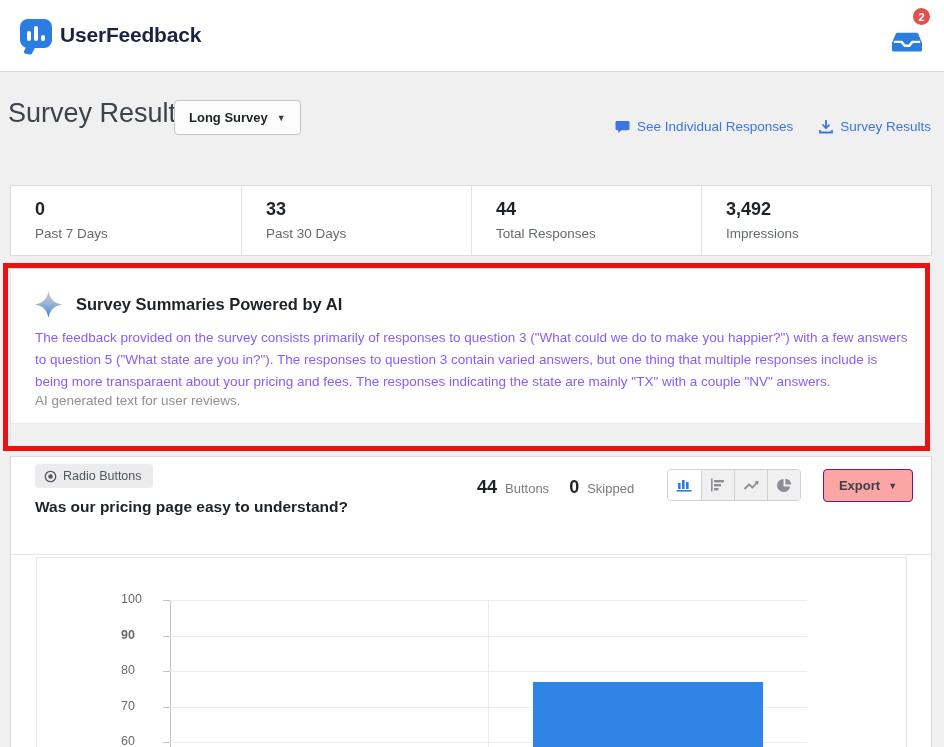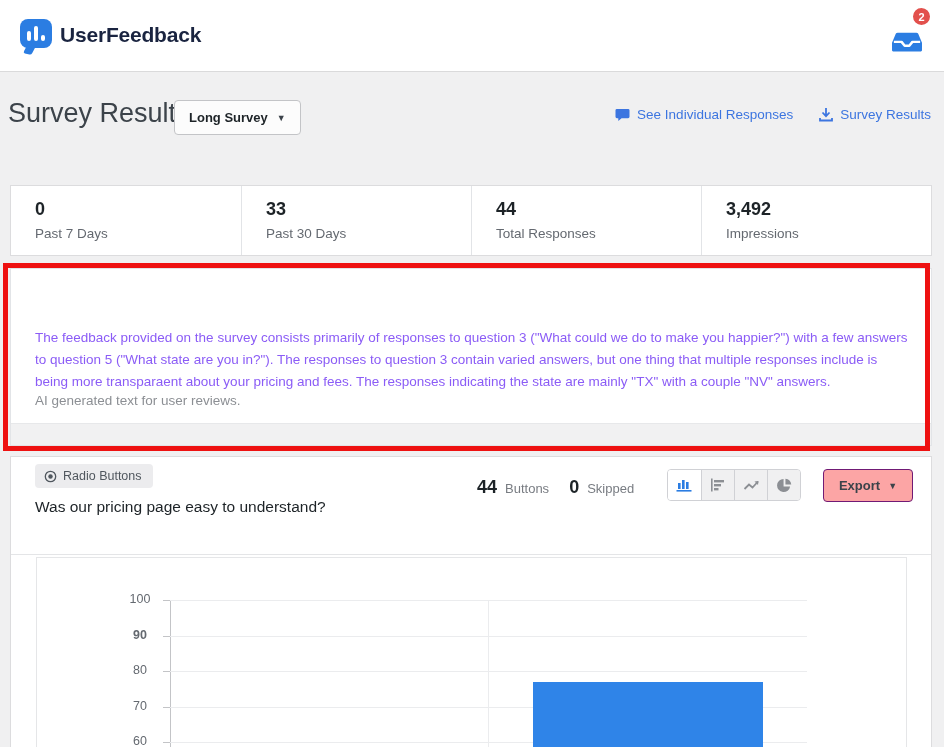--- a/index.html
+++ b/index.html
@@ -29,21 +29,21 @@
                  border:2px solid #fff; border-radius:50%; color:#fff; font-size:11px; font-weight:bold;
                  display:flex; align-items:center; justify-content:center; z-index:2; }
 
   
   .page-title { position:absolute; left:8px; top:98px; font-size:27px; font-weight:400; color:#3c434a; }
   .survey-select { position:absolute; left:174px; top:100px; height:35px; padding:0 14px;
                    background:#fcfcfc; border:1px solid #c3c4c7; border-radius:4px;
                    font-size:13px; font-weight:bold; color:#1d2327;
                    display:flex; align-items:center; gap:9px; cursor:pointer; }
   .caret { font-size:9px; color:#3c434a; }
-  .top-links { position:absolute; right:13px; top:107px; display:flex; gap:26px; }
+  .top-links { position:absolute; right:13px; top:119px; display:flex; gap:26px; }
   .blue-link { display:flex; align-items:center; gap:7px; color:#3c75e0; font-size:13.5px; cursor:pointer; }
 
   
   .stats-card { position:absolute; left:10px; top:185px; width:922px; height:71px; background:#fff;
                 border:1px solid #dcdcde; display:grid; grid-template-columns:1fr 1fr 1fr 1fr; }
   .stat-cell { padding:13px 0 0 24px; border-left:1px solid #e2e4e7; }
   .stat-cell:first-child { border-left:none; }
   .stat-value { font-size:18px; font-weight:bold; color:#1d2327; }
   .stat-label { font-size:13.5px; color:#646970; margin-top:6px; }
 
@@ -60,21 +60,21 @@
   .annotation-box { position:absolute; left:3px; top:263px; width:927px; height:188px;
                     border:5px solid #ee1111; z-index:6; pointer-events:none; }
 
   
   .question-card { position:absolute; left:10px; top:456px; width:922px; height:380px; background:#fff;
                    border:1px solid #dcdcde; }
   .q-header { position:relative; height:98px; border-bottom:1px solid #e4e5e7; }
   .type-badge { position:absolute; left:24px; top:7px; background:#ececee; border-radius:4px;
                 padding:5px 11px 5px 9px; font-size:12.5px; color:#50575e;
                 display:flex; align-items:center; gap:6px; }
-  .q-title { position:absolute; left:24px; top:41px; font-size:15.5px; font-weight:normal; color:#1d2327; }
+  .q-title { position:absolute; left:24px; top:41px; font-size:15.5px; font-weight:bold; color:#1d2327; }
   .answer-stats { position:absolute; left:466px; top:20px; display:flex; align-items:baseline; gap:8px; }
   .as-num { font-size:18px; font-weight:bold; color:#1d2327; }
   .as-label { font-size:13px; color:#787c82; margin-right:12px; }
   .chart-type-group { position:absolute; left:656px; top:12px; display:flex;
                       border:1px solid #d0d1d5; border-radius:4px; overflow:hidden; height:32px; }
   .ct-btn { width:33px; height:100%; background:#f0f0f1; border-left:1px solid #d0d1d5;
             display:flex; align-items:center; justify-content:center; cursor:pointer; }
   .ct-btn:first-child { border-left:none; }
   .ct-btn.selected { background:#fff; }
   .export-btn { position:absolute; left:812px; top:12px; width:90px; height:33px; background:#fca5a5;
@@ -82,21 +82,21 @@
                 color:#3c434a; display:flex; align-items:center; justify-content:center; gap:8px;
                 cursor:pointer; }
 
   
   .chart-box { position:absolute; left:25px; top:100px; width:871px; height:276px;
                border:1px solid #e5e6e8; overflow:hidden; background:#fff; }
   .y-axis { position:absolute; left:133px; top:42px; width:1px; height:234px; background:#c3c4c7; }
   .v-grid { position:absolute; left:451px; top:42px; width:1px; height:234px; background:#ebecee; }
   .h-grid { position:absolute; left:133px; width:637px; height:1px; background:#ebecee; }
   .y-tick { position:absolute; left:126px; width:7px; height:1px; background:#c3c4c7; }
-  .y-label { position:absolute; left:84px; width:38px; text-align:center; font-size:12.5px;
+  .y-label { position:absolute; left:84px; width:38px; text-align:left; font-size:12.5px;
              color:#646970; transform:translateY(-8px); }
   .chart-bar { position:absolute; left:496px; width:230px; background:#2f84e8; height:220px; }
 </style>
 </head>
 <body>
 
 <div class="topbar">
   <div class="logo-icon">
     <span class="logo-bar b1"></span>
     <span class="logo-bar b2"></span>
@@ -148,20 +148,33 @@
     <div class="stat-value">44</div>
     <div class="stat-label">Total Responses</div>
   </div>
   <div class="stat-cell">
     <div class="stat-value">3,492</div>
     <div class="stat-label">Impressions</div>
   </div>
 </div>
 
 <div class="ai-card">
+  <div class="ai-head">
+    <svg width="27" height="27" viewBox="0 0 24 24">
+      <defs>
+        <linearGradient id="sparkGrad" x1="0" y1="0" x2="0" y2="1">
+          <stop offset="0" stop-color="#c4c9cf"></stop>
+          <stop offset="0.45" stop-color="#9fb6cf"></stop>
+          <stop offset="1" stop-color="#2f84e8"></stop>
+        </linearGradient>
+      </defs>
+      <path d="M12 0 C13.2 7 17 10.8 24 12 C17 13.2 13.2 17 12 24 C10.8 17 7 13.2 0 12 C7 10.8 10.8 7 12 0 Z" fill="url(#sparkGrad)"></path>
+    </svg>
+    <span class="ai-title">Survey Summaries Powered by AI</span>
+  </div>
   <p class="ai-body">The feedback provided on the survey consists primarily of responses to question 3 ("What could we do to make you happier?") with a few answers to question 5 ("What state are you in?"). The responses to question 3 contain varied answers, but one thing that multiple responses include is being more transparaent about your pricing and fees. The responses indicating the state are mainly "TX" with a couple "NV" answers.</p>
   <p class="ai-note">AI generated text for user reviews.</p>
   <div class="ai-footer"></div>
 </div>
 
 <div class="annotation-box"></div>
 
 <div class="question-card">
   <div class="q-header">
     <div class="type-badge">

